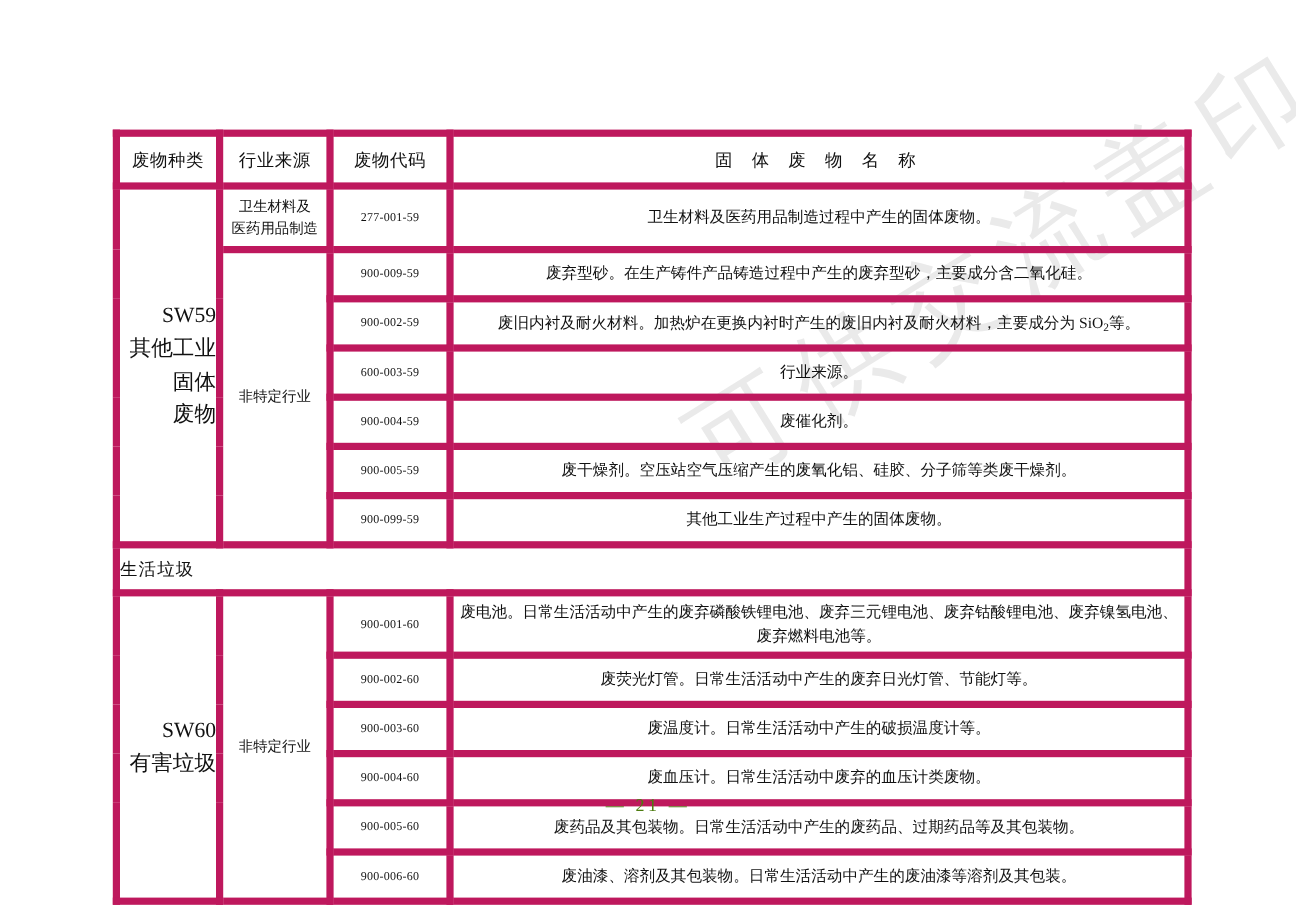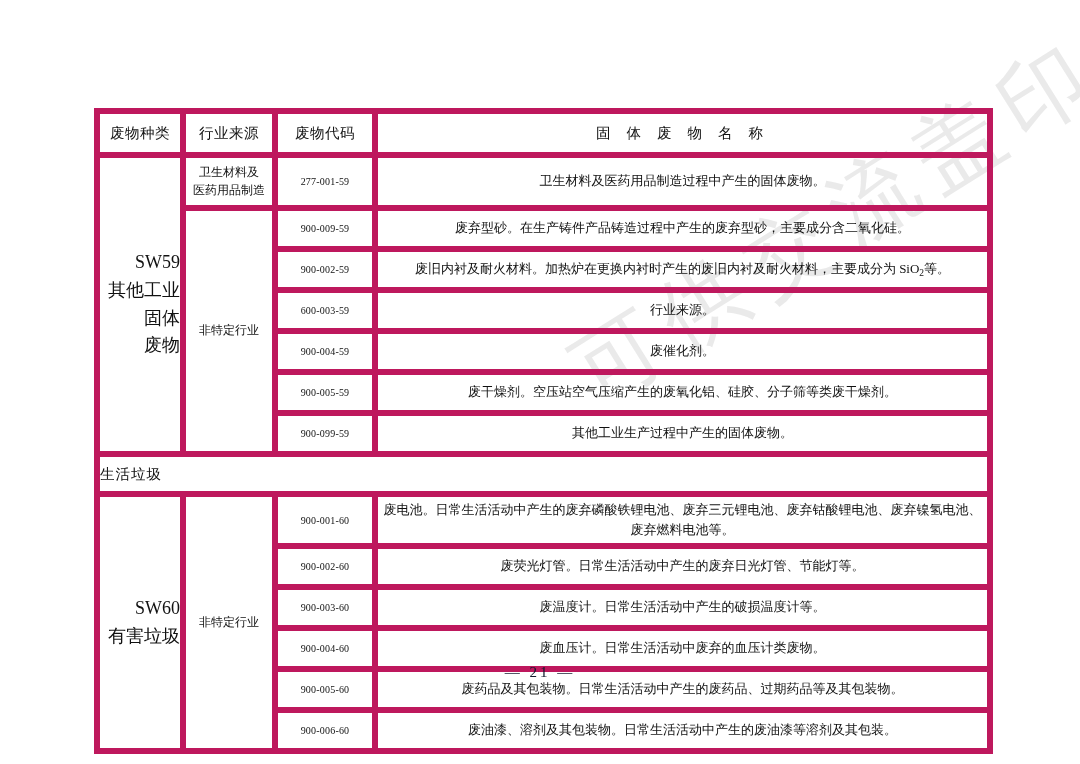--- a/index.html
+++ b/index.html
@@ -119,21 +119,21 @@
   }
   .pagenum {
     position: absolute;
     left: 0;
     top: 664px;
     width: 1080px;
     text-align: center;
     font-size: 15px;
     font-family: "Liberation Serif", serif;
     letter-spacing: 3px;
-    color: #0f172a;
+    color: #4d7c0f;
     z-index: 2;
   }
 </style>
 </head>
 <body>
 
 <div class="page">
 
   <div class="watermark">可供交流盖印</div>
 

